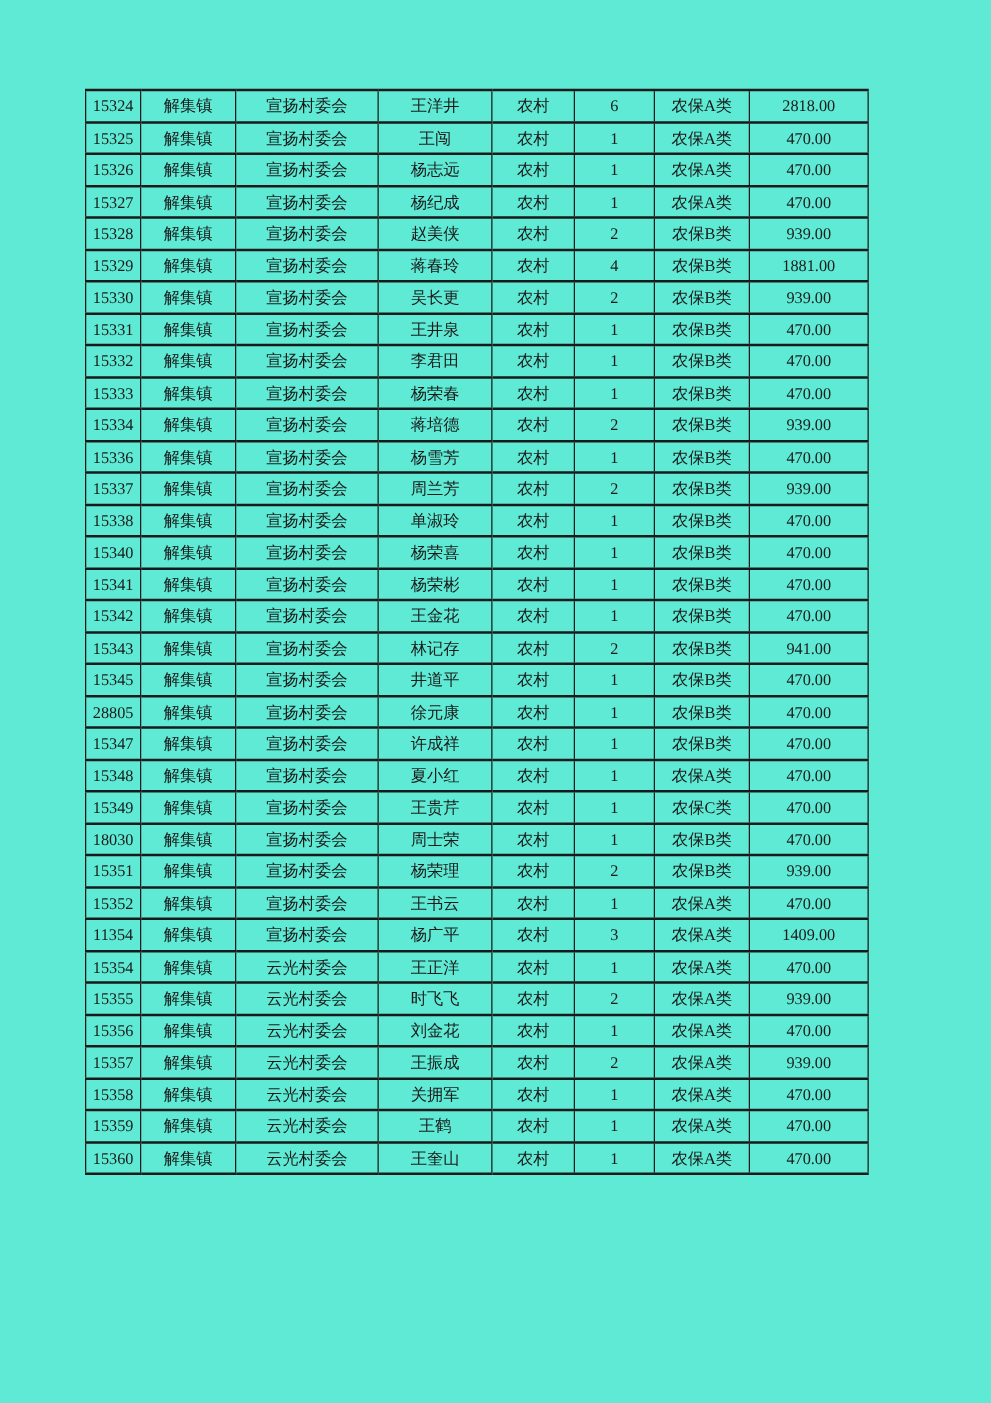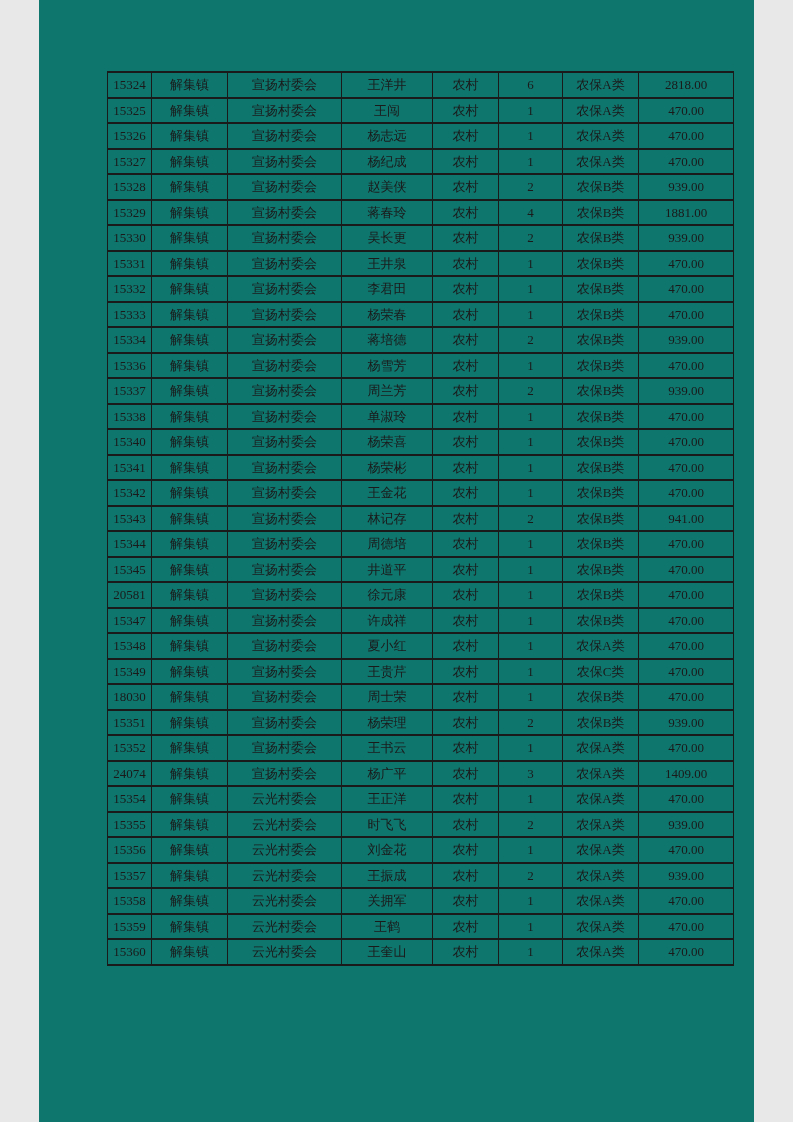--- a/index.html
+++ b/index.html
@@ -1,21 +1,21 @@
 <!DOCTYPE html>
 <html><head>
 <meta charset="utf-8">
 <style>
   html, body { margin: 0; padding: 0; background: #e8e8e8; }
   .page {
     position: relative;
-    width: 715px;
+    width: 793px;
     height: 1122px;
     margin: 0 auto;
-    background: #0f766e;
+    background: #5eead4;
     font-family: "Liberation Serif", "DejaVu Serif", serif;
     color: #1a1a1a;
     overflow: hidden;
   }
   table.roster {
     position: absolute;
     left: 68px;
     top: 71px;
     width: 626px;
     border-collapse: collapse;
@@ -234,41 +234,31 @@
           <td>15343</td>
           <td>解集镇</td>
           <td>宣扬村委会</td>
           <td>林记存</td>
           <td>农村</td>
           <td>2</td>
           <td>农保B类</td>
           <td>941.00</td>
         </tr>
         <tr>
-          <td>15344</td>
-          <td>解集镇</td>
-          <td>宣扬村委会</td>
-          <td>周德培</td>
-          <td>农村</td>
-          <td>1</td>
-          <td>农保B类</td>
-          <td>470.00</td>
-        </tr>
-        <tr>
           <td>15345</td>
           <td>解集镇</td>
           <td>宣扬村委会</td>
           <td>井道平</td>
           <td>农村</td>
           <td>1</td>
           <td>农保B类</td>
           <td>470.00</td>
         </tr>
         <tr>
-          <td>20581</td>
+          <td>28805</td>
           <td>解集镇</td>
           <td>宣扬村委会</td>
           <td>徐元康</td>
           <td>农村</td>
           <td>1</td>
           <td>农保B类</td>
           <td>470.00</td>
         </tr>
         <tr>
           <td>15347</td>
@@ -324,21 +314,21 @@
           <td>15352</td>
           <td>解集镇</td>
           <td>宣扬村委会</td>
           <td>王书云</td>
           <td>农村</td>
           <td>1</td>
           <td>农保A类</td>
           <td>470.00</td>
         </tr>
         <tr>
-          <td>24074</td>
+          <td>11354</td>
           <td>解集镇</td>
           <td>宣扬村委会</td>
           <td>杨广平</td>
           <td>农村</td>
           <td>3</td>
           <td>农保A类</td>
           <td>1409.00</td>
         </tr>
         <tr>
           <td>15354</td>

